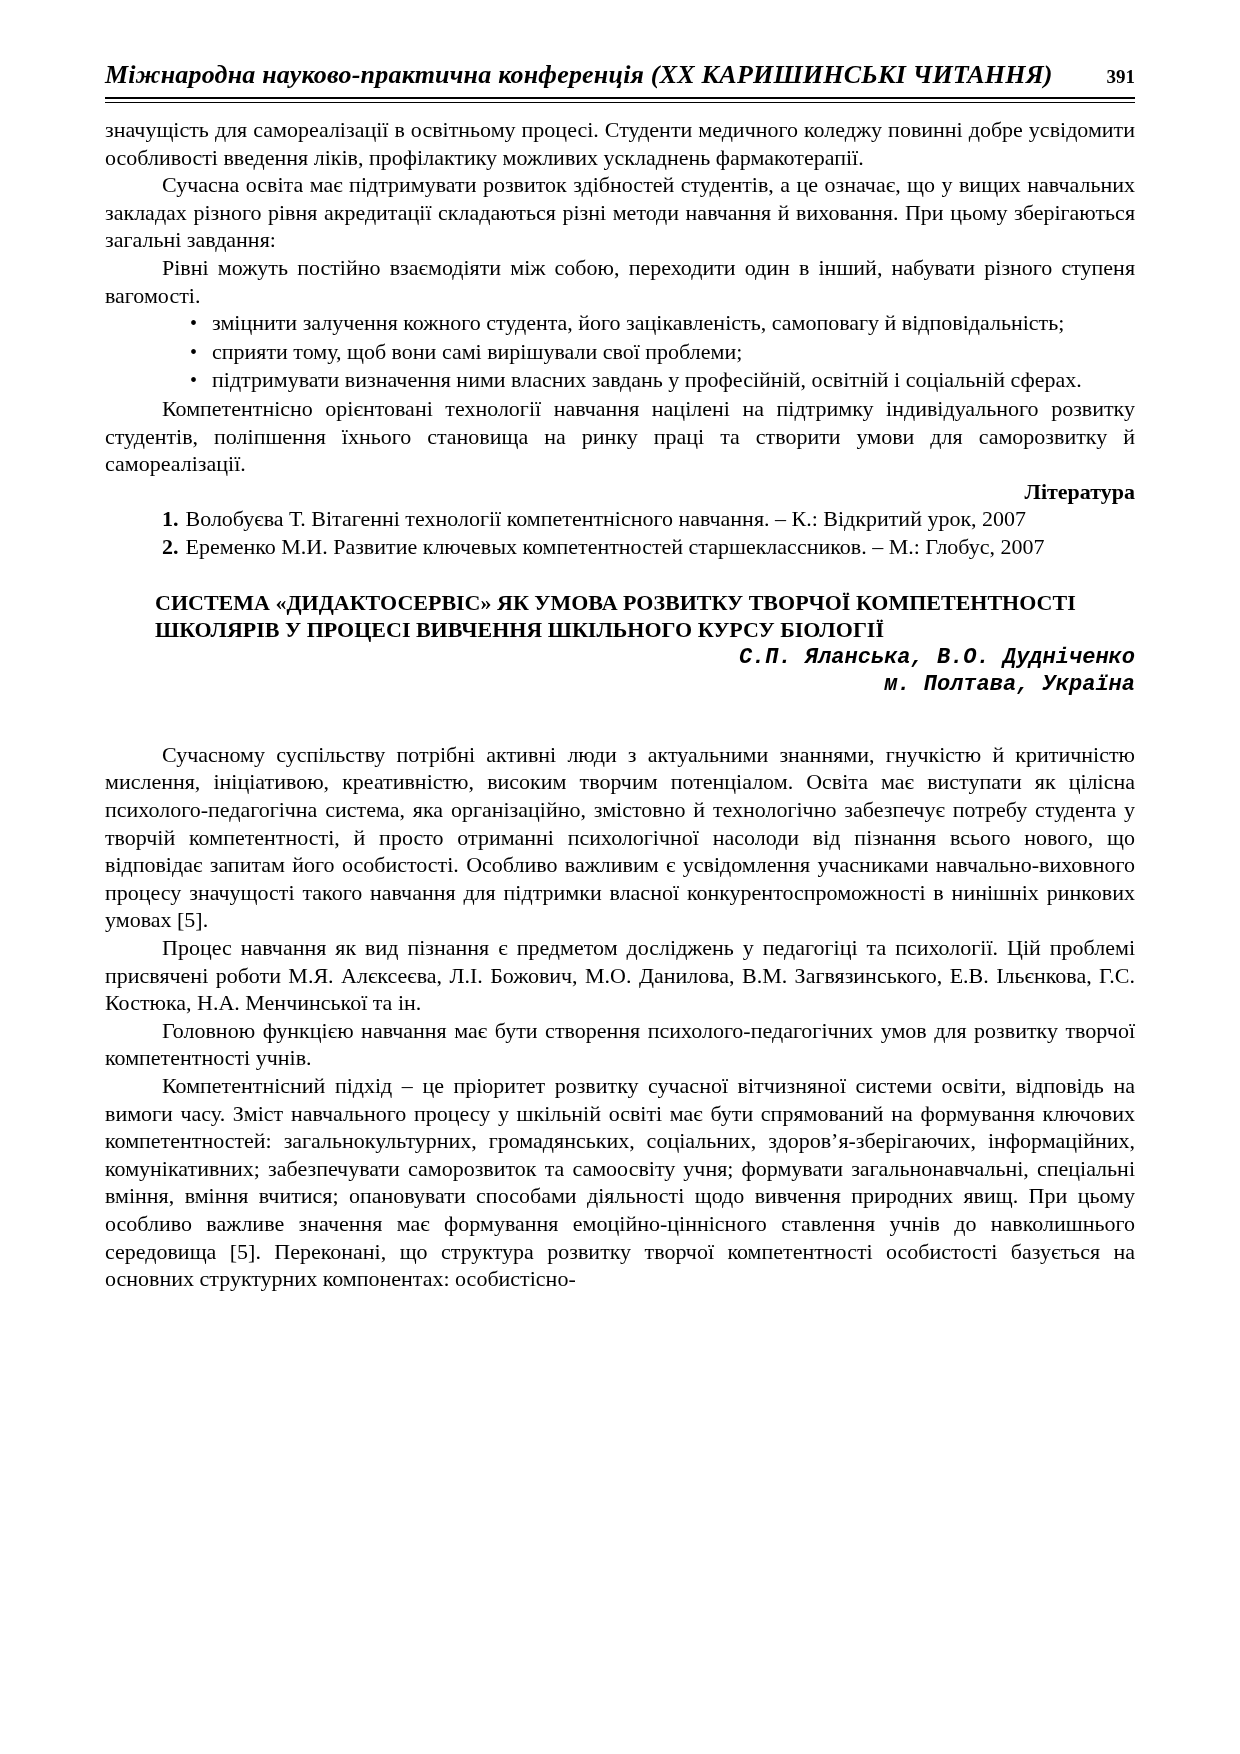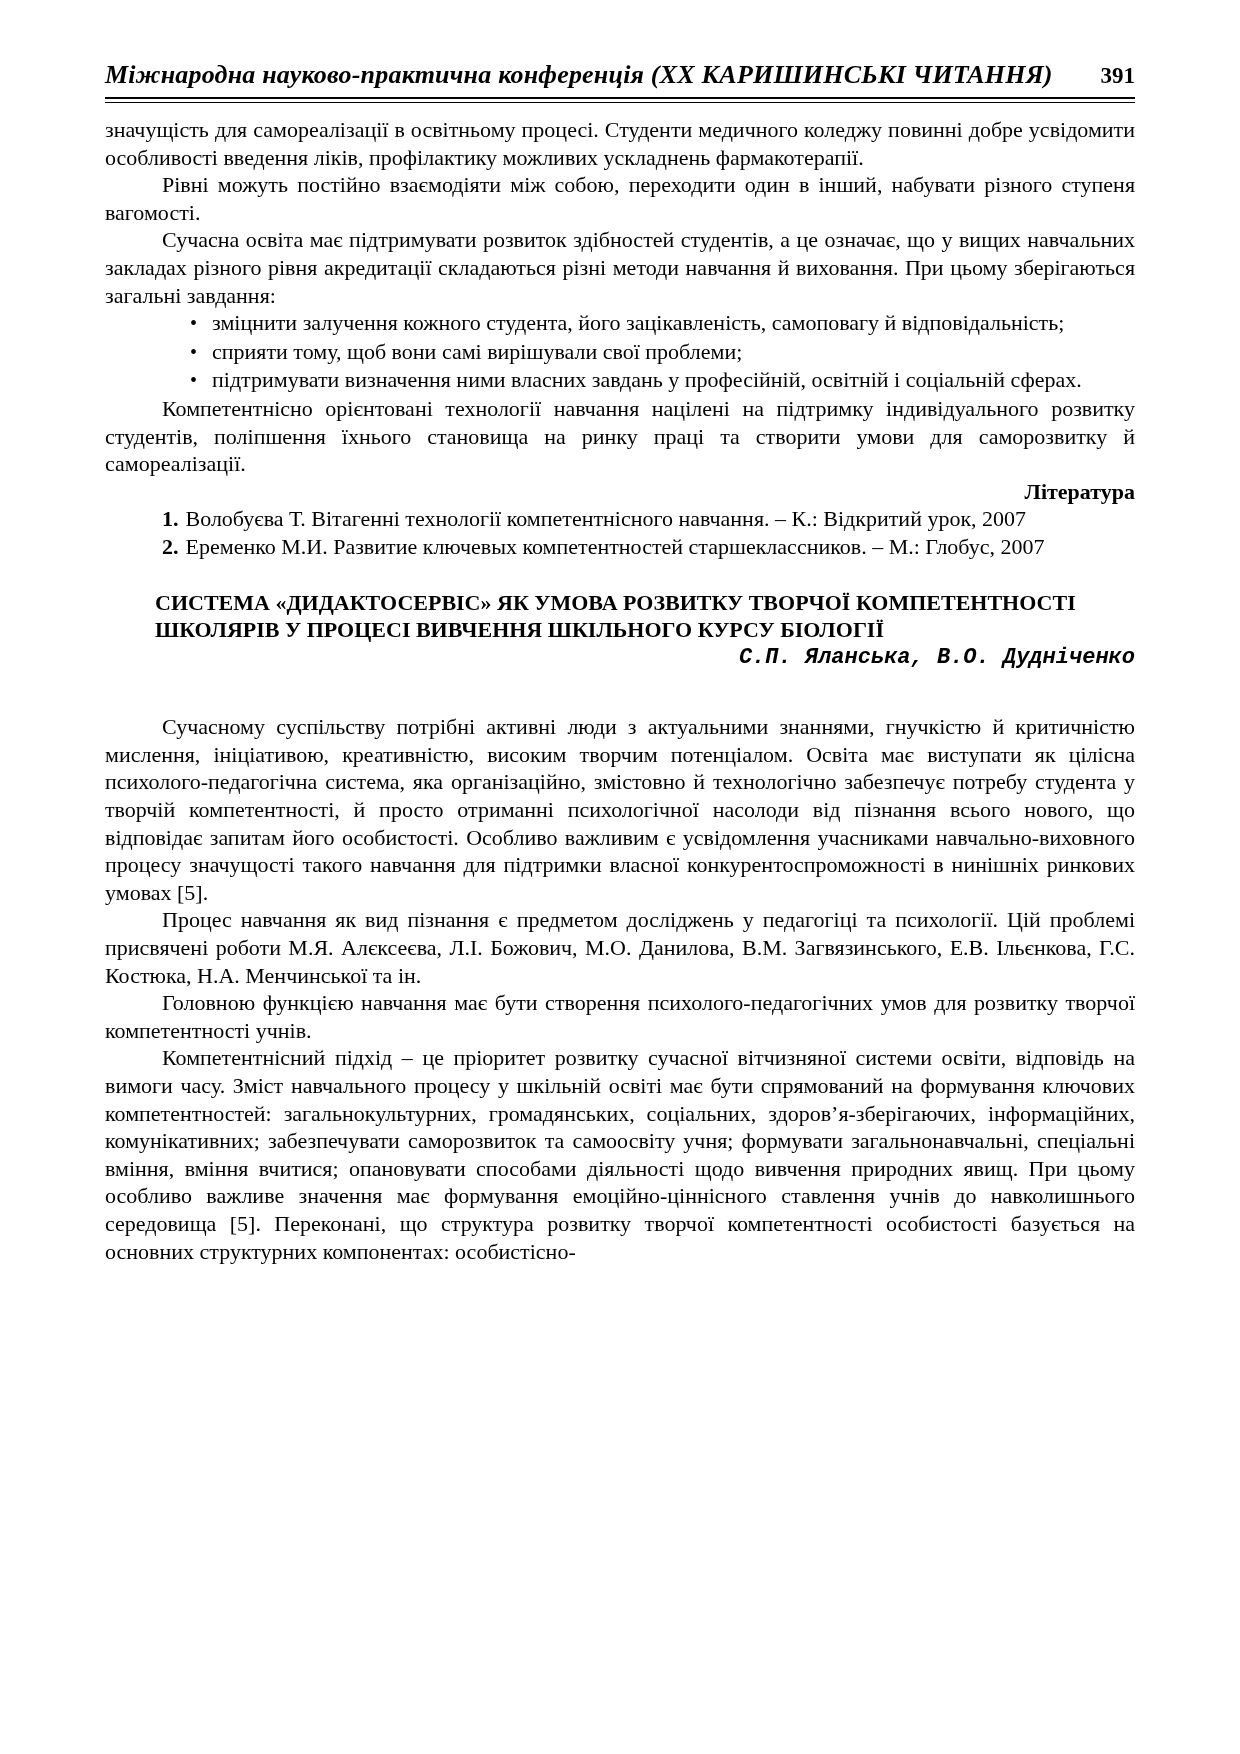--- a/index.html
+++ b/index.html
@@ -12,21 +12,21 @@
   .page { padding: 60px 105px 0 105px; }
 
   .header {
     display: flex; justify-content: space-between; align-items: baseline;
     padding-bottom: 7px;
   }
   .running-title {
     font-style: italic; font-weight: bold; font-size: 26px;
     letter-spacing: 0.2px;
   }
-  .page-number { font-weight: bold; font-size: 23px; text-align: right; }
+  .page-number { font-weight: bold; font-size: 19px; text-align: right; }
 
   .double-rule {
     height: 3px;
     border-top: 2px solid #000;
     border-bottom: 1px solid #000;
     margin-bottom: 13px;
   }
 
   .content p {
     margin: 0;
@@ -58,36 +58,37 @@
 
   <div class="header">
     <span class="running-title">Міжнародна науково-практична конференція (XX КАРИШИНСЬКІ ЧИТАННЯ)</span>
     <span class="page-number">391</span>
   </div>
   <div class="double-rule"></div>
 
   <div class="content">
 
     <p class="no-indent">значущість для самореалізації в освітньому процесі. Студенти медичного коледжу повинні добре усвідомити особливості введення ліків, профілактику можливих ускладнень фармакотерапії.</p>
+    <p>Сучасна освіта має підтримувати розвиток здібностей студентів, а це означає, що у вищих навчальних закладах різного рівня акредитації складаються різні методи навчання й виховання. При цьому зберігаються загальні завдання:</p>
     <p>Рівні можуть постійно взаємодіяти між собою, переходити один в інший, набувати різного ступеня вагомості.</p>
-    <p>Сучасна освіта має підтримувати розвиток здібностей студентів, а це означає, що у вищих навчальних закладах різного рівня акредитації складаються різні методи навчання й виховання. При цьому зберігаються загальні завдання:</p>
 
     <p class="bullet"><span class="bullet-marker">•</span><span>зміцнити залучення кожного студента, його зацікавленість, самоповагу й відповідальність;</span></p>
     <p class="bullet"><span class="bullet-marker">•</span><span>сприяти тому, щоб вони самі вирішували свої проблеми;</span></p>
     <p class="bullet"><span class="bullet-marker">•</span><span>підтримувати визначення ними власних завдань у професійній, освітній і соціальній сферах.</span></p>
 
     <p>Компетентнісно орієнтовані технології навчання націлені на підтримку індивідуального розвитку студентів, поліпшення їхнього становища на ринку праці та створити умови для саморозвитку й самореалізації.</p>
 
     <p class="lit-heading">Література</p>
 
     <p><span class="ref-num">1.</span><span>Волобуєва Т. Вітагенні технології компетентнісного навчання. – К.:  Відкритий урок, 2007</span></p>
     <p><span class="ref-num">2.</span><span>Еременко М.И. Развитие ключевых компетентностей старшеклассников. – М.: Глобус, 2007</span></p>
 
     <p class="article-title">СИСТЕМА «ДИДАКТОСЕРВІС» ЯК УМОВА РОЗВИТКУ ТВОРЧОЇ КОМПЕТЕНТНОСТІ ШКОЛЯРІВ У ПРОЦЕСІ ВИВЧЕННЯ ШКІЛЬНОГО КУРСУ БІОЛОГІЇ</p>
     <p class="authors-line">С.П. Яланська, В.О. Дудніченко</p>
+    <p class="location-line">м. Полтава, Україна</p>
 
     <p class="first-body">Сучасному суспільству потрібні активні люди з актуальними знаннями, гнучкістю й критичністю мислення, ініціативою, креативністю, високим творчим потенціалом. Освіта має виступати як цілісна психолого-педагогічна система, яка організаційно, змістовно й технологічно забезпечує потребу студента у творчій компетентності, й просто отриманні психологічної насолоди від пізнання всього нового, що відповідає запитам його особистості. Особливо важливим є усвідомлення учасниками навчально-виховного процесу значущості такого навчання для підтримки власної конкурентоспроможності в нинішніх ринкових умовах [5].</p>
     <p>Процес навчання як вид пізнання є предметом досліджень у педагогіці та психології. Цій проблемі присвячені роботи М.Я. Алєксеєва, Л.І. Божович, М.О. Данилова, В.М. Загвязинського, Е.В. Ільєнкова, Г.С. Костюка, Н.А. Менчинської та ін.</p>
     <p>Головною функцією навчання має бути створення психолого-педагогічних умов для розвитку творчої компетентності учнів.</p>
     <p>Компетентнісний підхід – це пріоритет розвитку сучасної вітчизняної системи освіти, відповідь на вимоги часу. Зміст навчального процесу у шкільній освіті має бути спрямований на формування ключових компетентностей: загальнокультурних, громадянських, соціальних, здоров’я-зберігаючих, інформаційних, комунікативних; забезпечувати саморозвиток та самоосвіту учня; формувати загальнонавчальні, спеціальні вміння, вміння вчитися; опановувати способами діяльності щодо вивчення природних явищ. При цьому особливо важливе значення має формування емоційно-ціннісного ставлення учнів до навколишнього середовища [5]. Переконані, що структура розвитку творчої компетентності особистості базується на основних структурних компонентах: особистісно-</p>
 
   </div>
 </div>
 
 </body></html>

